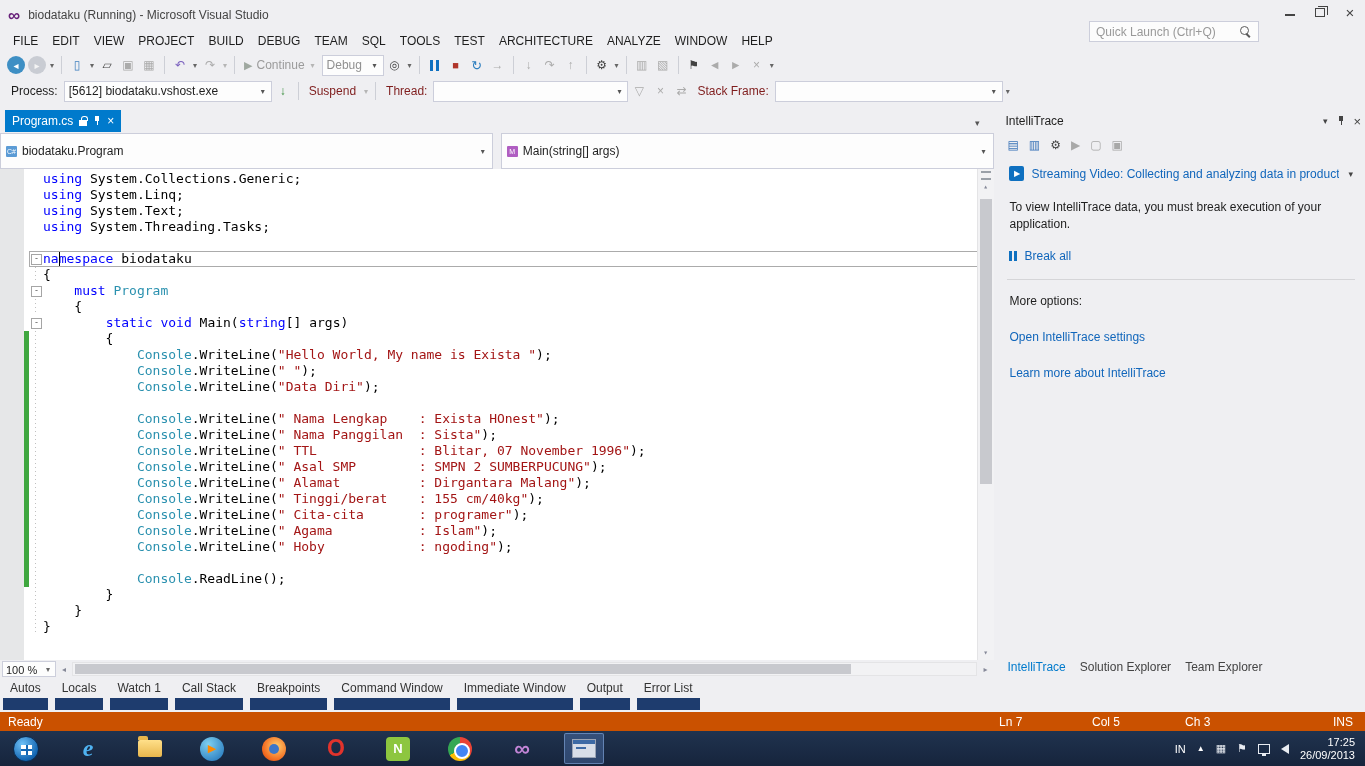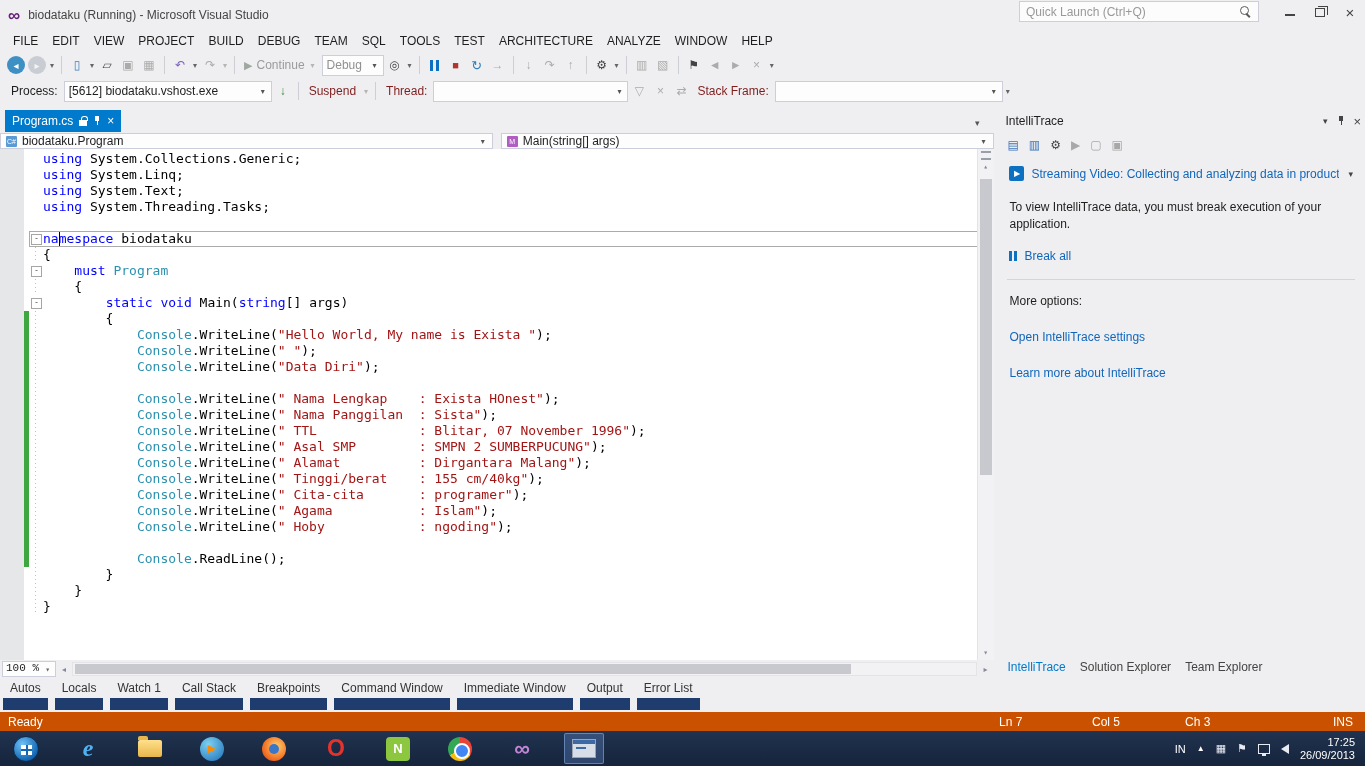--- a/index.html
+++ b/index.html
@@ -3,21 +3,21 @@
 <meta charset="utf-8">
 <style>
   * { margin:0; padding:0; box-sizing:border-box; }
   html,body { width:1365px; height:766px; overflow:hidden; }
   body { font-family:"Liberation Sans",sans-serif; font-size:12px; color:#1E1E1E; background:#EFEFF2; }
 
   
   .titlebar { height:30px; display:flex; align-items:center; padding-left:8px; position:relative; }
   .vs-logo { color:#68217A; font-size:17px; font-weight:bold; margin-right:8px; line-height:1; }
   .title-text { color:#444; }
-  .quick-launch { position:absolute; right:106px; top:1px; width:240px; height:21px; background:#FCFCFC;
+  .quick-launch { position:absolute; right:106px; top:21px; width:170px; height:21px; background:#FCFCFC;
     border:1px solid #CCCEDB; display:flex; align-items:center; padding:0 6px; color:#999; }
   .quick-launch .ql-text { flex:1; overflow:hidden; white-space:nowrap; }
   .mag { width:12px; height:12px; position:relative; }
   .mag::before { content:""; position:absolute; left:0; top:0; width:7px; height:7px; border:1.5px solid #5B5B5B; border-radius:50%; }
   .mag::after { content:""; position:absolute; left:7px; top:7px; width:5px; height:1.5px; background:#5B5B5B; transform:rotate(45deg); transform-origin:0 0; }
   .win-btns { position:absolute; right:0; top:0; display:flex; }
   .win-btn { width:30px; height:24px; display:flex; align-items:center; justify-content:center; color:#444; }
   .g-min { width:10px; height:2px; background:#444; margin-top:6px; }
   .g-restore { width:10px; height:9px; border:1px solid #444; position:relative; background:#EFEFF2; }
   .g-restore::before { content:""; position:absolute; left:2px; top:-3px; width:9px; height:8px; border:1px solid #444; border-bottom:none; border-left:none; }
@@ -62,21 +62,21 @@
   .tabstrip { height:22px; display:flex; align-items:flex-end; padding-left:5px; position:relative; }
   .doc-tab { height:22px; background:var(--accent); color:#fff; display:flex; align-items:center; gap:6px; padding:0 7px; }
   .lock-g { width:8px; height:6px; background:#fff; position:relative; margin-top:3px; }
   .lock-g::before { content:""; position:absolute; left:1.5px; top:-4px; width:5px; height:4px; border:1.5px solid #fff; border-bottom:none; border-radius:3px 3px 0 0; }
   .pin-g { width:8px; height:10px; position:relative; }
   .pin-g::before { content:""; position:absolute; left:2px; top:0; width:4px; height:5px; background:#fff; }
   .pin-g::after { content:""; position:absolute; left:3.5px; top:5px; width:1px; height:4px; background:#fff; }
   .tab-close { font-size:12px; line-height:1; color:#fff; }
   .docwell-dd { position:absolute; right:14px; bottom:4px; font-size:9px; color:#555; }
 
-  .navbar { height:16px; display:flex; gap:8px; margin:1px 0 0 0; }
+  .navbar { height:36px; display:flex; gap:8px; margin:1px 0 0 0; }
   .nav-combo { flex:1; background:#FDFDFD; border:1px solid #CCCEDB; display:flex; align-items:center; gap:5px; padding:0 5px; }
   .nav-combo .nval { flex:1; color:#1E1E1E; overflow:hidden; white-space:nowrap; }
   .nav-combo .dd { font-size:8px; color:#555; }
   .navicon { width:11px; height:11px; font-size:7px; color:#fff; display:flex; align-items:center; justify-content:center; border-radius:1px; }
   .navicon.cs { background:#5B9BD5; }
   .navicon.method { background:#B05EC2; }
 
   .editor { position:relative; flex:1; background:linear-gradient(90deg,#E6E7E8 0 24px,#FFFFFF 24px);
     font-family:"DejaVu Sans Mono",monospace; font-size:13px; line-height:16px; padding-top:2px; overflow:hidden; }
   .code-row { display:flex; height:16px; }
@@ -96,21 +96,21 @@
   .c-p { color:#000; }
   .caret { position:absolute; top:1px; bottom:1px; width:1px; background:#000; }
 
   .vscroll { position:absolute; right:0; top:0; bottom:0; width:17px; background:#F2F2F4; border-left:1px solid #E4E4E6; }
   .vs-grip { height:9px; border-top:2px solid #9AA0A8; border-bottom:2px solid #9AA0A8; margin:2px 3px 0 3px; }
   .vs-arrow { height:14px; text-align:center; font-size:8px; color:#868999; line-height:14px; }
   .vs-thumb { position:absolute; left:2px; right:2px; top:30px; height:58%; background:#C8C9CE; }
   .vs-down { position:absolute; bottom:0; left:0; right:0; }
 
   .editor-bottom { height:18px; display:flex; align-items:center; background:#EFEFF2; }
-  .zoom-combo { width:54px; height:16px; background:#FDFDFD; border:1px solid #CCCEDB; display:flex; align-items:flex-start; padding:0 3px; margin-left:2px;font-family:Liberation Mono, monospace; }
+  .zoom-combo { width:54px; height:16px; background:#FDFDFD; border:1px solid #CCCEDB; display:flex; align-items:flex-end; padding:0 3px; margin-left:2px; }
   .zoom-combo .cval { flex:1; font-size:11px; }
   .h-arrow { width:16px; text-align:center; font-size:8px; color:#868999; }
   .h-track { flex:1; height:14px; background:#F2F2F4; border:1px solid #E4E4E6; position:relative; margin-right:1px; }
   .h-thumb { position:absolute; left:2px; top:1px; bottom:1px; width:86%; background:#C8C9CE; }
 
   
   .panel { flex:1; display:flex; flex-direction:column; background:#EFEFF2; padding-top:6px; }
   .panel-header { height:22px; display:flex; align-items:center; padding:0 4px 0 8px; color:#1E1E1E; }
   .panel-header .ph-title { flex:1; }
   .ph-icons { display:flex; align-items:center; gap:8px; }

